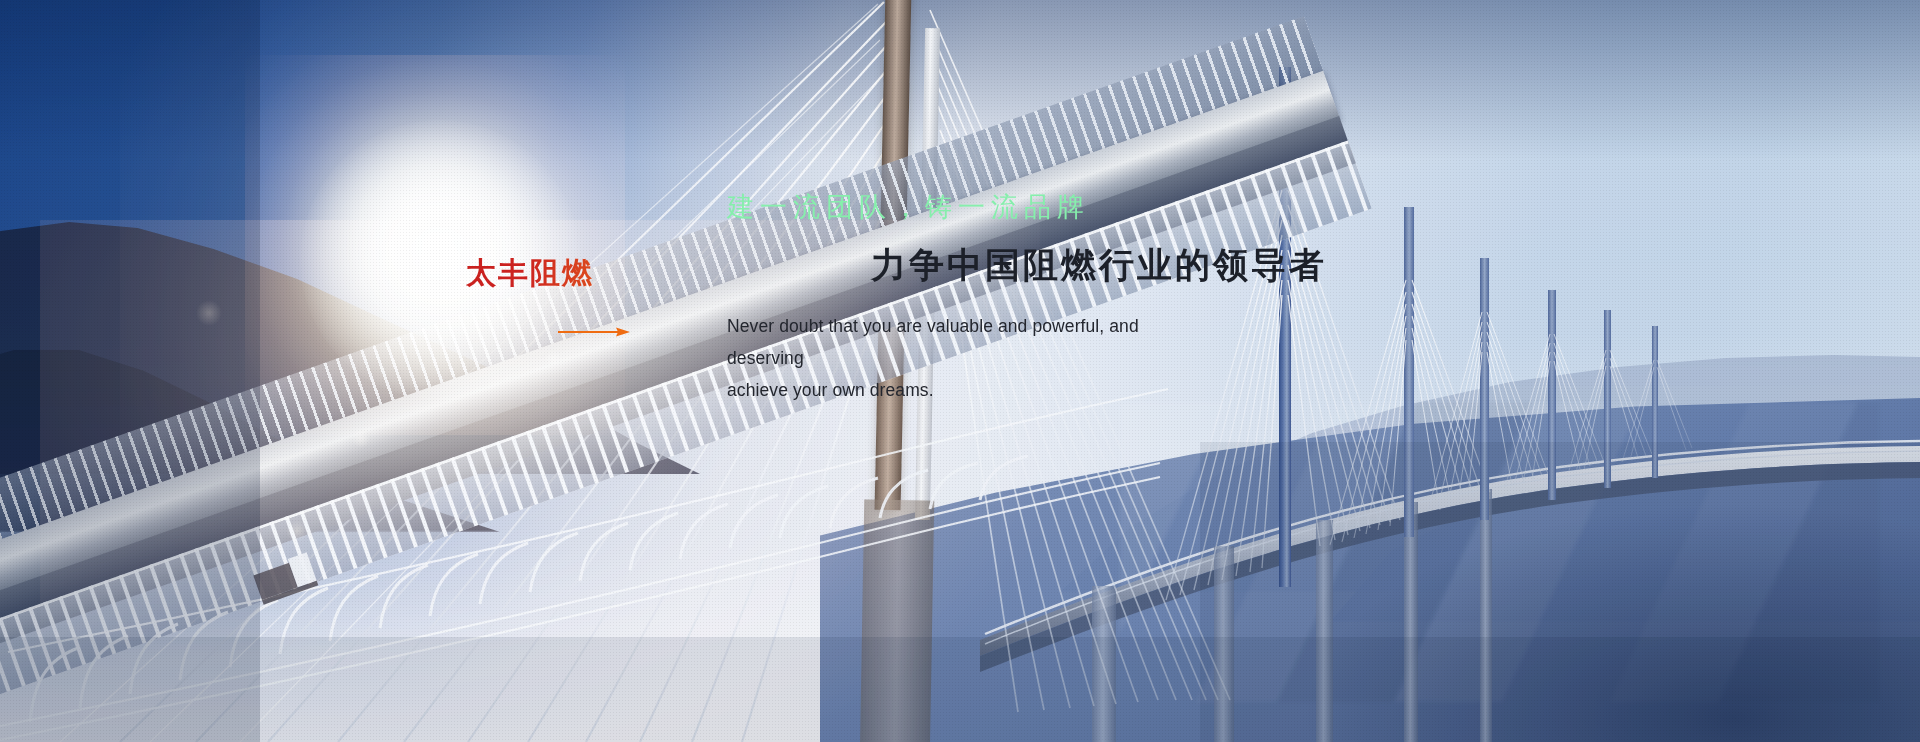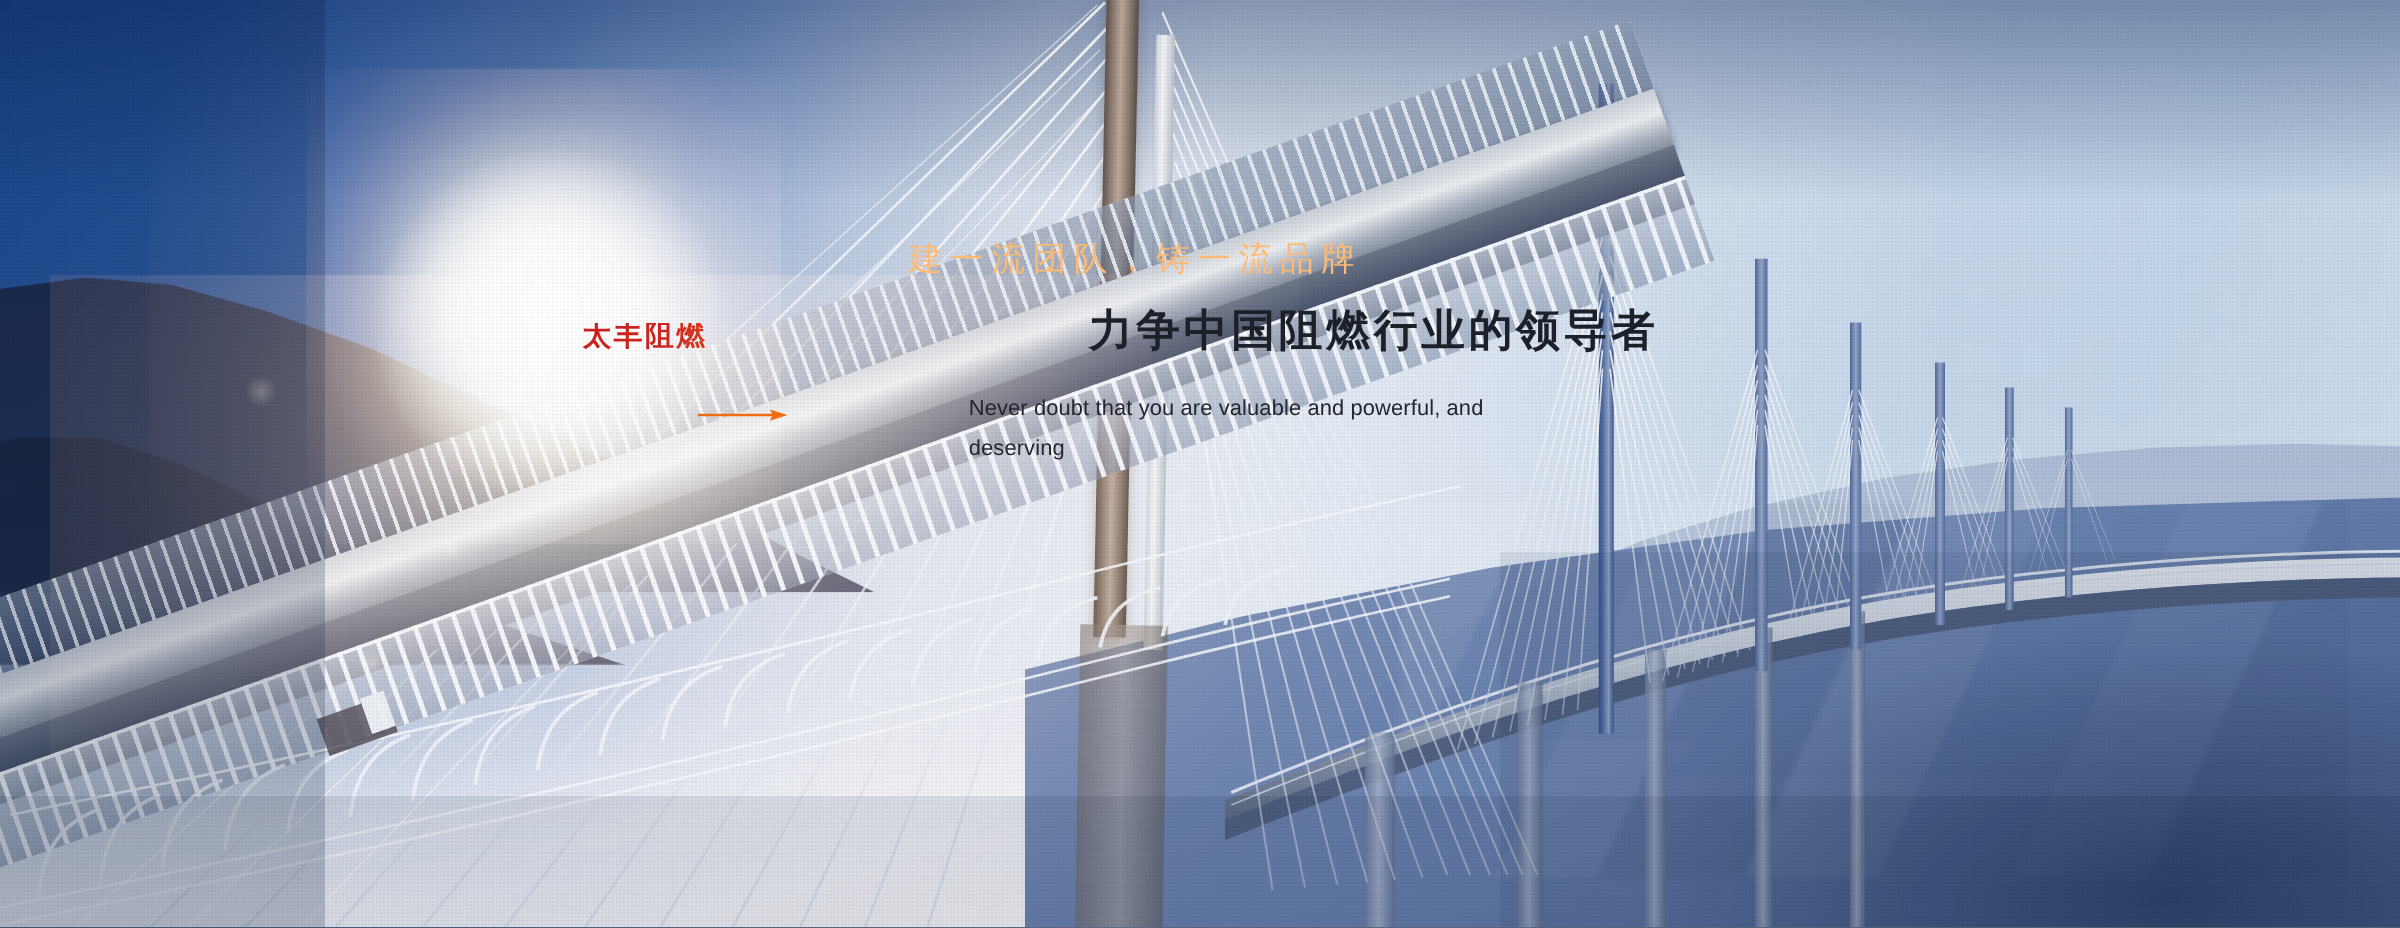--- a/index.html
+++ b/index.html
@@ -219,41 +219,41 @@
 
   
   .content{position:absolute;inset:0;}
 
   .logo-block{
     position:absolute;left:466px;top:258px;width:150px;
   }
   .logo-text{
     font-family:"DejaVu Sans","Liberation Sans",sans-serif;
     font-weight:700;
-    font-size:23px;
+    font-size:30px;
     line-height:1;
     letter-spacing:2px;
     white-space:nowrap;
     background:linear-gradient(100deg,#c9211f 0%,#cc2320 40%,#d8411f 72%,#e0551d 100%);
     -webkit-background-clip:text;
     background-clip:text;
     color:transparent;
     -webkit-text-fill-color:transparent;
     text-shadow:none;
     filter:drop-shadow(0 1px 1px rgba(255,255,255,.55));
   }
   .logo-arrow{
     position:absolute;left:92px;top:68px;width:72px;height:12px;
   }
 
   .copy{position:absolute;left:727px;top:193px;width:600px;}
   .copy-kicker{
     font-family:Liberation Sans, sans-serif;
     font-size:27px;
-    color:#fdba74;
+    color:#86efac;
     letter-spacing:6px;
     line-height:1.1;
     white-space:nowrap;
     margin:0 0 22px 0;
   }
   .copy-head{
     font-family:"DejaVu Sans","Liberation Sans",sans-serif;
     font-weight:700;
     font-size:35px;
     color:#1c2029;
@@ -265,21 +265,21 @@
   }
   .copy-sub{
     font-family:"Liberation Sans","DejaVu Sans",sans-serif;
     font-size:17.5px;
     color:#23262e;
     line-height:1.82;
     letter-spacing:.1px;
     margin:0;
     width:470px;
   }
-  .copy-sub span{display:block;margin-left:48px;}
+  .copy-sub span{display:block;}
 </style>
 </head>
 <body>
 
 <div class="banner">
 
   <div class="sky"></div>
   <div class="sky-top-dark"></div>
 
   <div class="hill hill-right"></div>
@@ -548,17 +548,18 @@
       </svg>
     </div>
 
     <div class="copy">
       <p class="copy-kicker">建一流团队，铸一流品牌</p>
 
       <h1 class="copy-head">力争中国阻燃行业的领导者</h1>
 
       <p class="copy-sub">
         <span>Never doubt that you are valuable and powerful, and deserving</span>
+        <span>achieve your own dreams.</span>
       </p>
     </div>
 
   </div>
 </div>
 
 </body></html>

